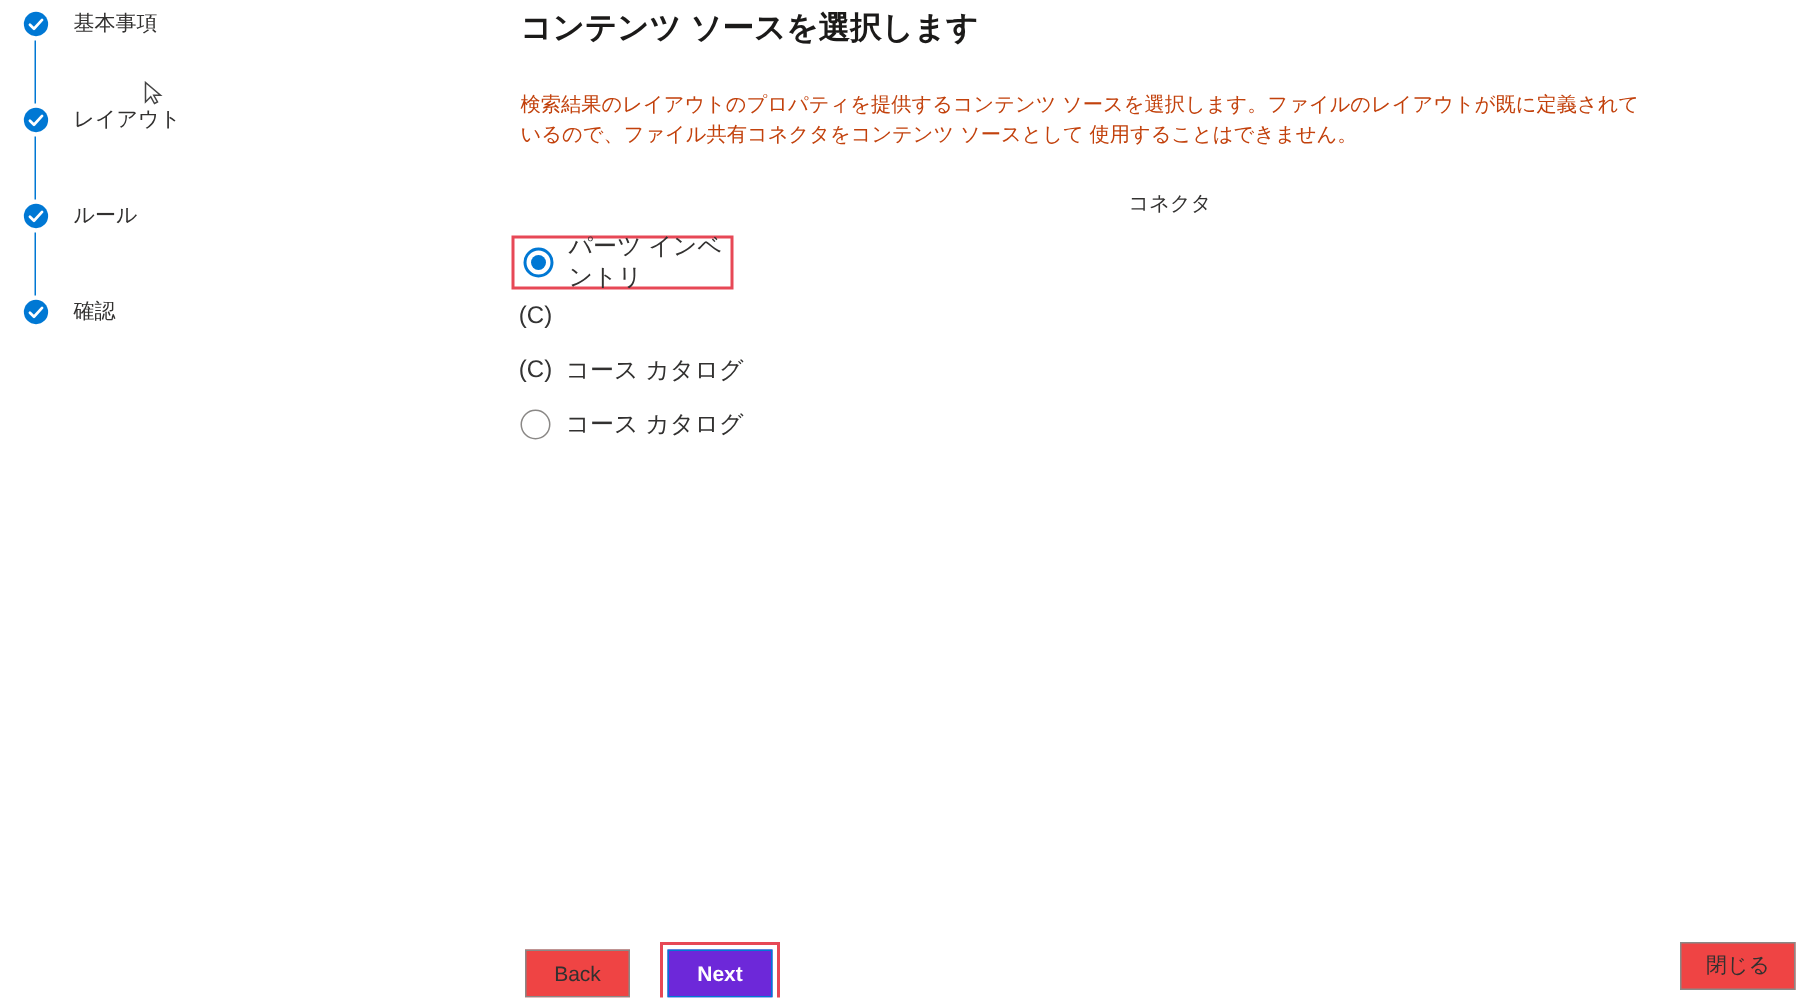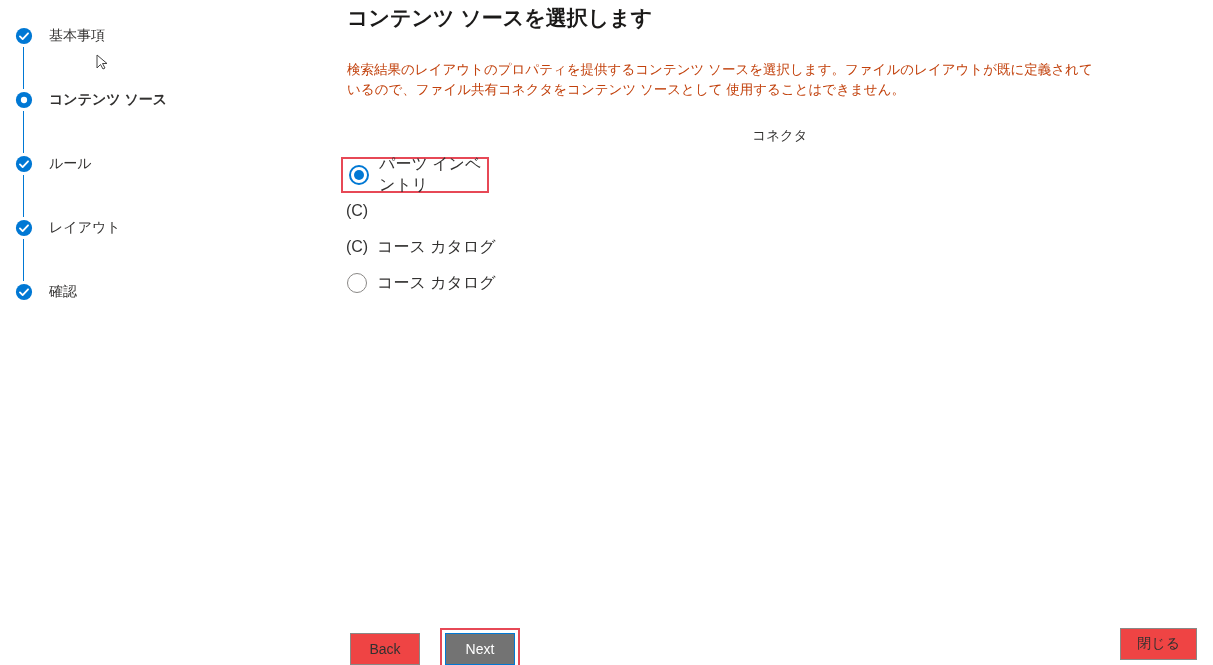--- a/index.html
+++ b/index.html
@@ -6,21 +6,21 @@
     body {
       font-family:"Segoe UI","Meiryo","Yu Gothic",sans-serif;
       background:#fff;
       width:1213px; height:665px;
       position:relative;
       overflow:hidden;
       color:#323130;
     }
     
     .steps {
-      position:absolute; left:14px; top:25px; width:200px;
+      position:absolute; left:14px; top:5px; width:200px;
     }
     .step {
       display:flex; align-items:center;
       height:22px;
       margin-bottom:42px;
       position:relative;
       cursor:pointer;
     }
     .step-connector {
       position:absolute; left:9px; top:22px;
@@ -126,22 +126,22 @@
       height:32px; min-width:70px;
       padding:0 16px;
       font-size:14px;
       border:1px solid #8a8886;
       background:#ef4444;
       color:#323130;
       cursor:pointer;
       font-family:inherit;
     }
     .btn.primary {
-      background:#737373; color:#fff; border-color:#0078d4;
-      font-weight:400;
+      background:#6d28d9; color:#fff; border-color:#0078d4;
+      font-weight:700;
     }
     .btn-hl {
       border:2px solid #e74856;
       padding:3px;
       display:inline-flex;
     }
     .footer-right {
       position:absolute; right:16px; top:12px;font-family:Liberation Serif, serif;
     }
   </style>
@@ -154,50 +154,40 @@
     <span class="step-icon done">
       <svg width="18" height="18" viewBox="0 0 20 20">
           <circle class="bg" cx="10" cy="10" r="9"></circle>
           <path d="M5.5 10.5l3 3 6-6.5" stroke="#fff" stroke-width="2" fill="none" stroke-linecap="round" stroke-linejoin="round"></path>
         </svg>
     </span>
     <span class="step-label">基本事項</span>
     <div class="step-connector"></div>
   </div>
 
-  <div class="step current">
-    <span class="step-icon current">
-      <svg width="18" height="18" viewBox="0 0 20 20">
-          <circle class="bg" cx="10" cy="10" r="9"></circle>
-          <circle cx="10" cy="10" r="3.5" fill="#fff"></circle>
-        </svg>
-    </span>
-    <span class="step-label">コンテンツ ソース</span>
+
+  <div class="step">
+    <span class="step-icon done">
+      <svg width="18" height="18" viewBox="0 0 20 20">
+          <circle class="bg" cx="10" cy="10" r="9"></circle>
+          <path d="M5.5 10.5l3 3 6-6.5" stroke="#fff" stroke-width="2" fill="none" stroke-linecap="round" stroke-linejoin="round"></path>
+        </svg>
+    </span>
+    <span class="step-label">レイアウト</span>
     <div class="step-connector"></div>
   </div>
 
   <div class="step">
     <span class="step-icon done">
       <svg width="18" height="18" viewBox="0 0 20 20">
           <circle class="bg" cx="10" cy="10" r="9"></circle>
           <path d="M5.5 10.5l3 3 6-6.5" stroke="#fff" stroke-width="2" fill="none" stroke-linecap="round" stroke-linejoin="round"></path>
         </svg>
     </span>
     <span class="step-label">ルール</span>
-    <div class="step-connector"></div>
-  </div>
-
-  <div class="step">
-    <span class="step-icon done">
-      <svg width="18" height="18" viewBox="0 0 20 20">
-          <circle class="bg" cx="10" cy="10" r="9"></circle>
-          <path d="M5.5 10.5l3 3 6-6.5" stroke="#fff" stroke-width="2" fill="none" stroke-linecap="round" stroke-linejoin="round"></path>
-        </svg>
-    </span>
-    <span class="step-label">レイアウト</span>
     <div class="step-connector"></div>
   </div>
 
   <div class="step" style="margin-bottom:16px">
     <span class="step-icon done">
       <svg width="18" height="18" viewBox="0 0 20 20">
           <circle class="bg" cx="10" cy="10" r="9"></circle>
           <path d="M5.5 10.5l3 3 6-6.5" stroke="#fff" stroke-width="2" fill="none" stroke-linecap="round" stroke-linejoin="round"></path>
         </svg>
     </span>

